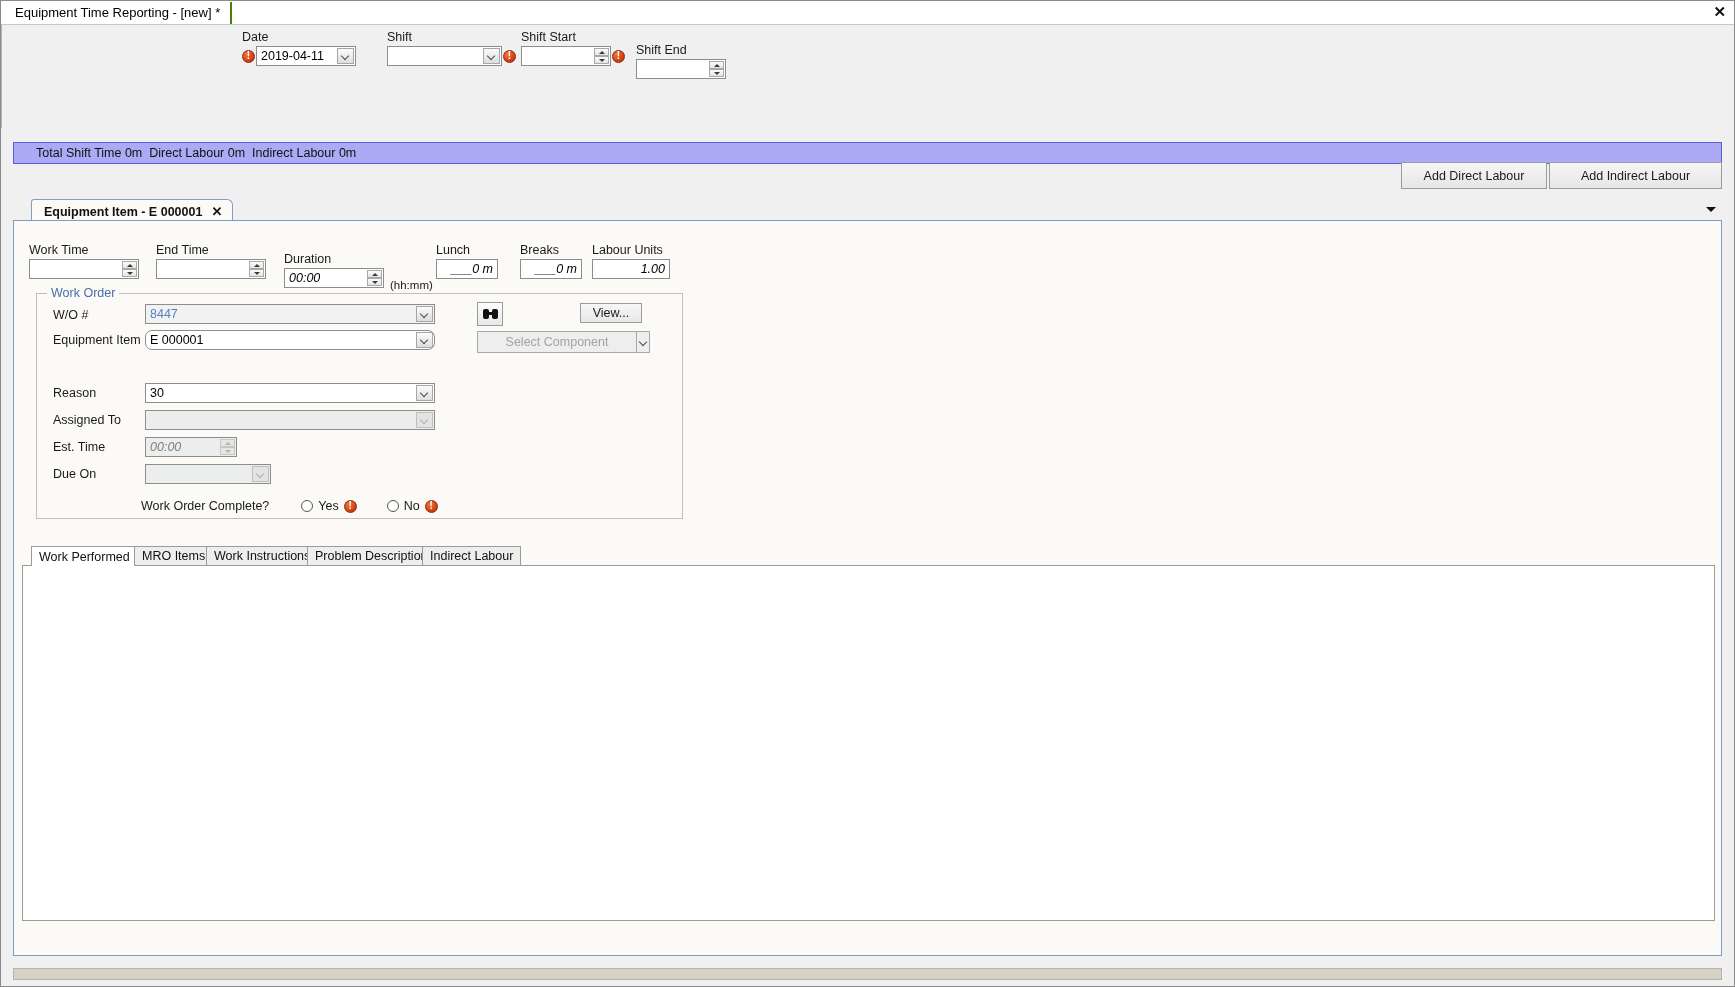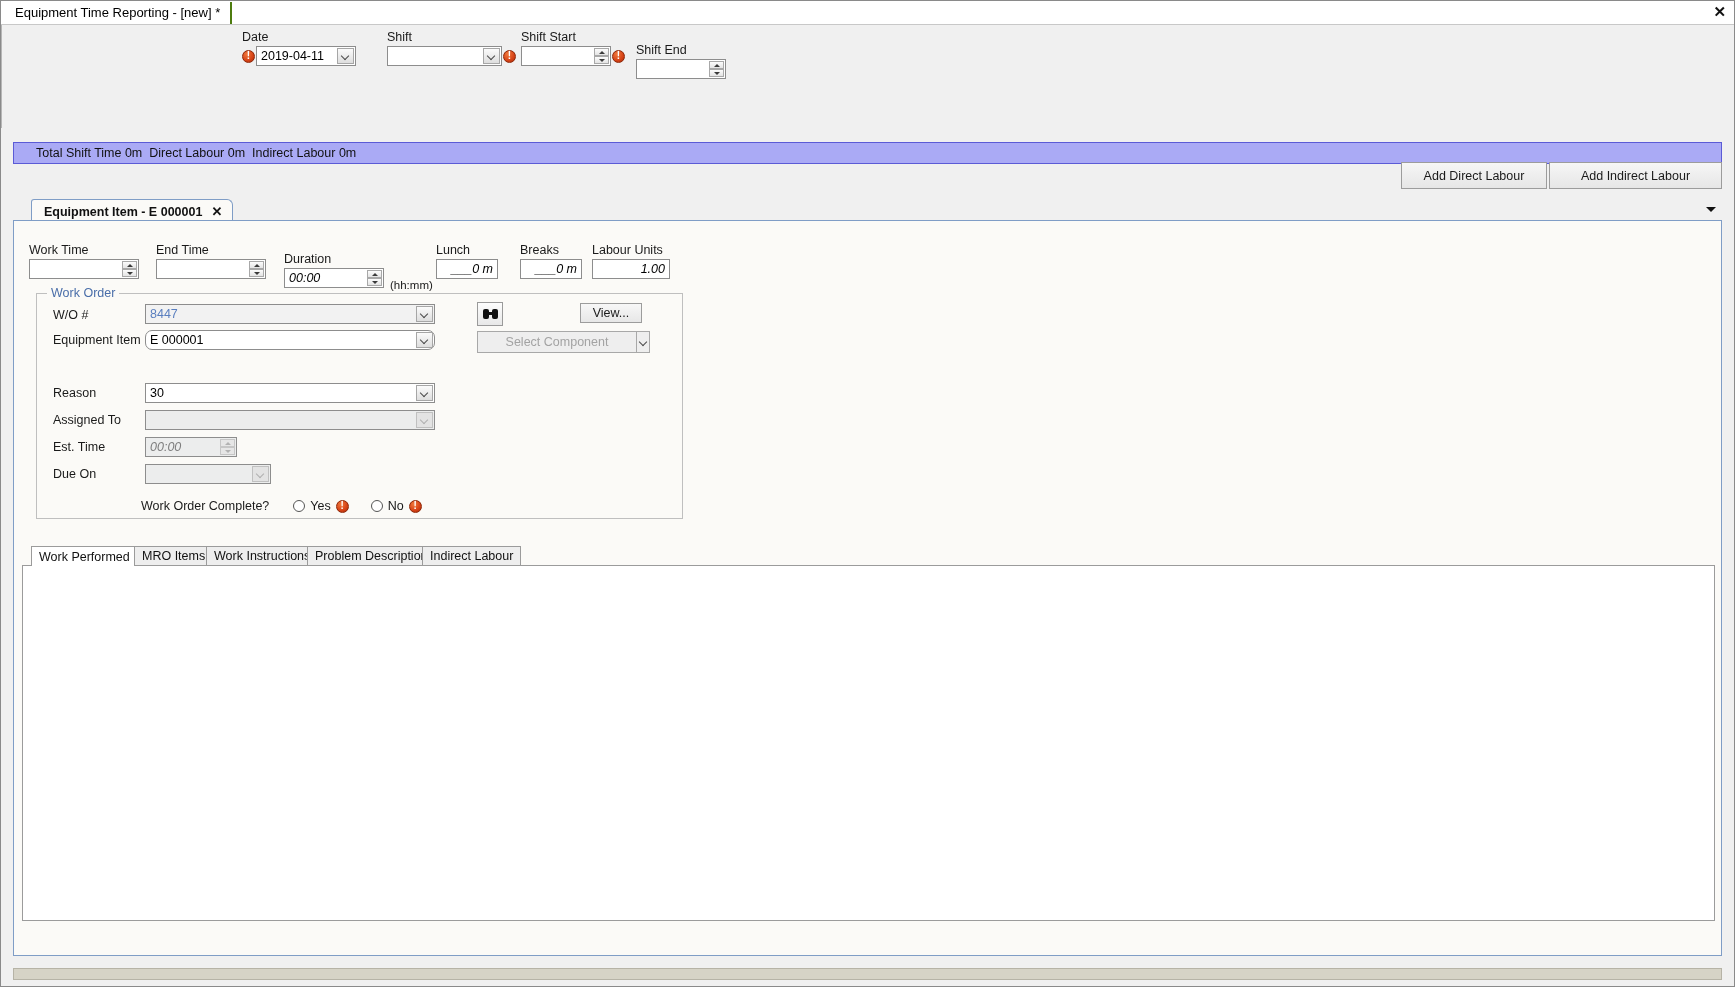--- a/index.html
+++ b/index.html
@@ -503,21 +503,21 @@
       </div>
 
       <span class="lbl" style="position:absolute; left:16px; top:173px;">Due On</span>
       <div class="combo disabled" style="position:absolute; left:108px; top:170px; width:126px;">
         <span></span>
         <span class="combo-arrow">
             <span class="chev"></span>
           </span>
       </div>
 
-      <div style="position:absolute; left:104px; top:205px; display:flex; align-items:flex-end; ">
+      <div style="position:absolute; left:104px; top:205px; display:flex; align-items:flex-end; gap:8px;">
         <span class="lbl">Work Order Complete?</span>
         <span style="display:flex; align-items:center; gap:5px; margin-left:24px;">
           <span class="radio"></span>
           <span class="lbl">Yes</span>
           <span class="errbadge">
               <span>!</span>
             </span>
         </span>
         <span style="display:flex; align-items:center; gap:5px; margin-left:22px;">
           <span class="radio"></span>

